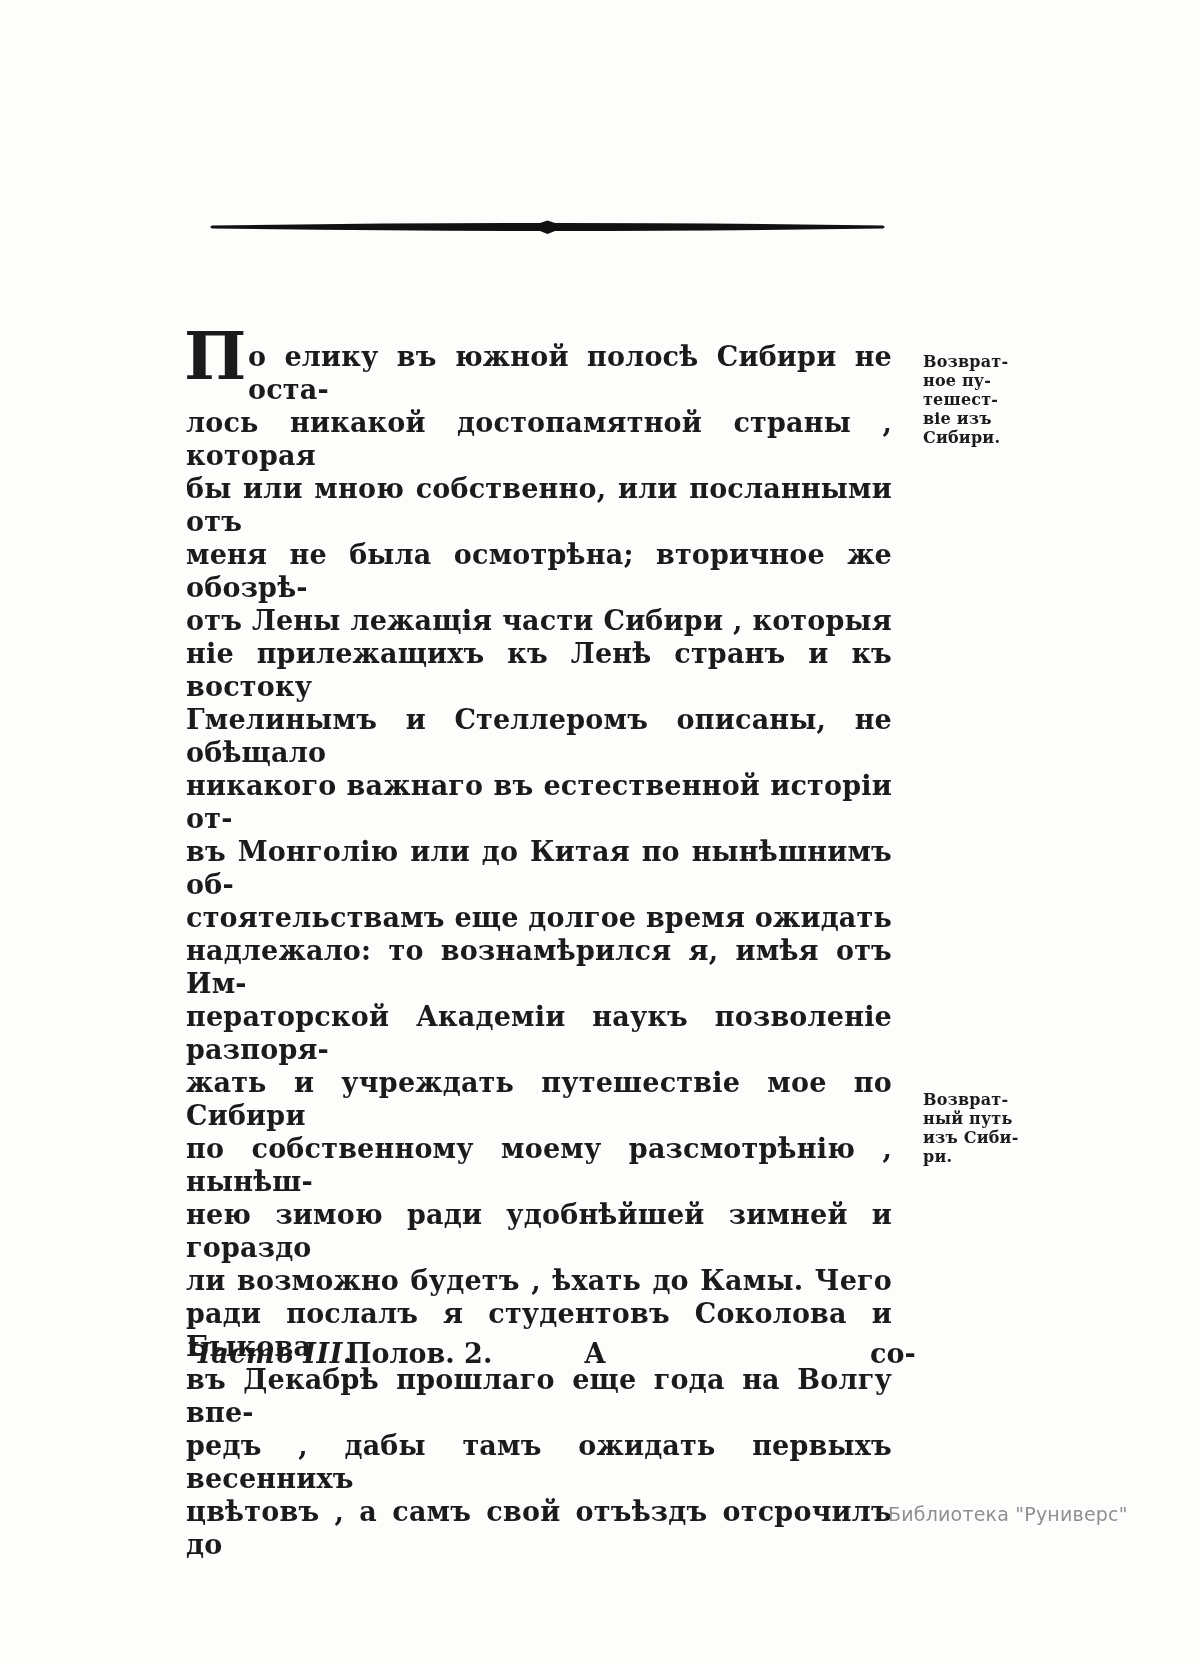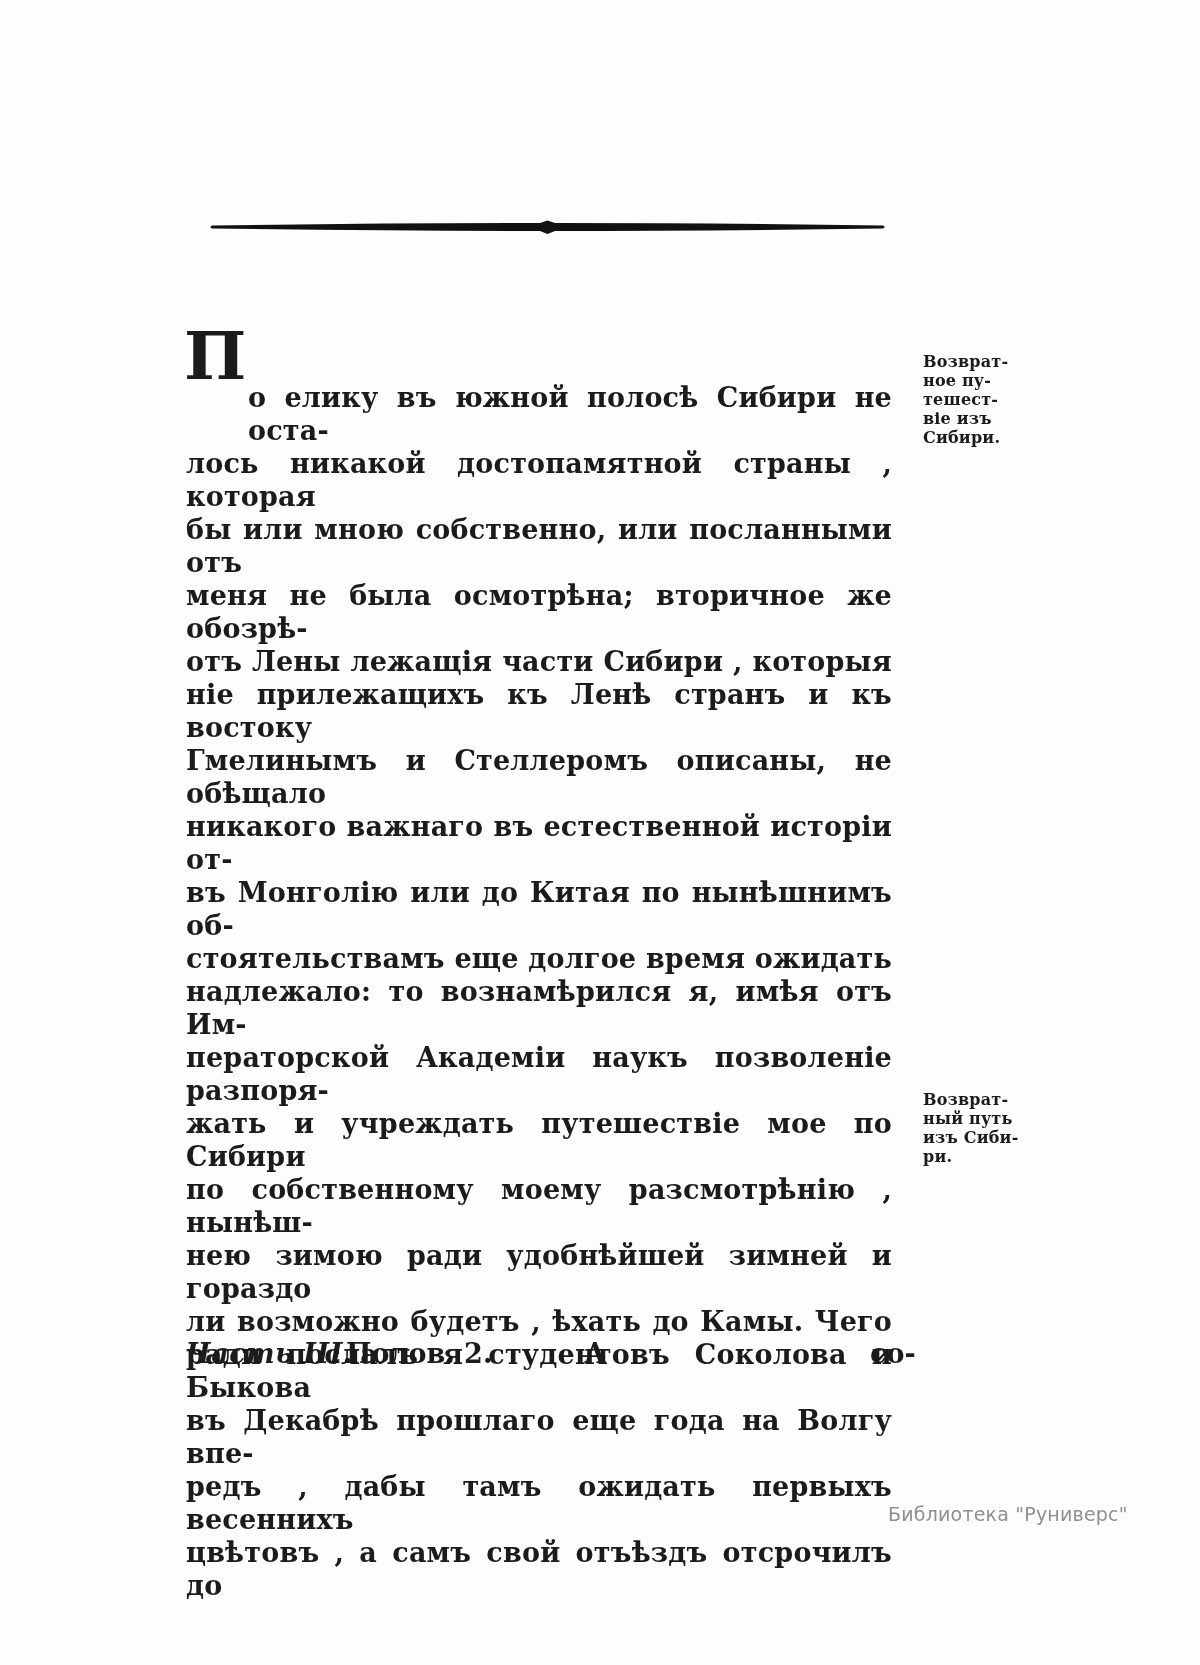--- a/index.html
+++ b/index.html
@@ -43,21 +43,20 @@
     font-size: 27px;
     line-height: 33px;
     font-weight: bold;
     letter-spacing: 0.2px;
     text-align: justify;
     text-align-last: justify;
     white-space: normal;
   }
   .bodyline.first {
     padding-left: 62px;
-    margin-top: 41px;
   }
   .margin-note {
     position: absolute;
     left: 923px;
     width: 104px;
     font-size: 16px;
     line-height: 19px;
     font-weight: bold;
     letter-spacing: 0.2px;
   }

